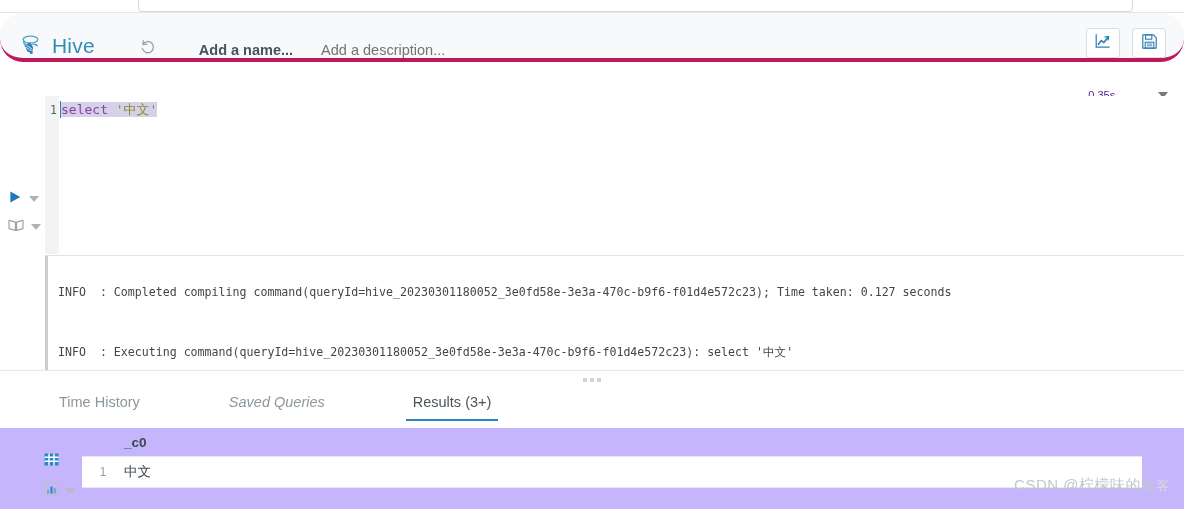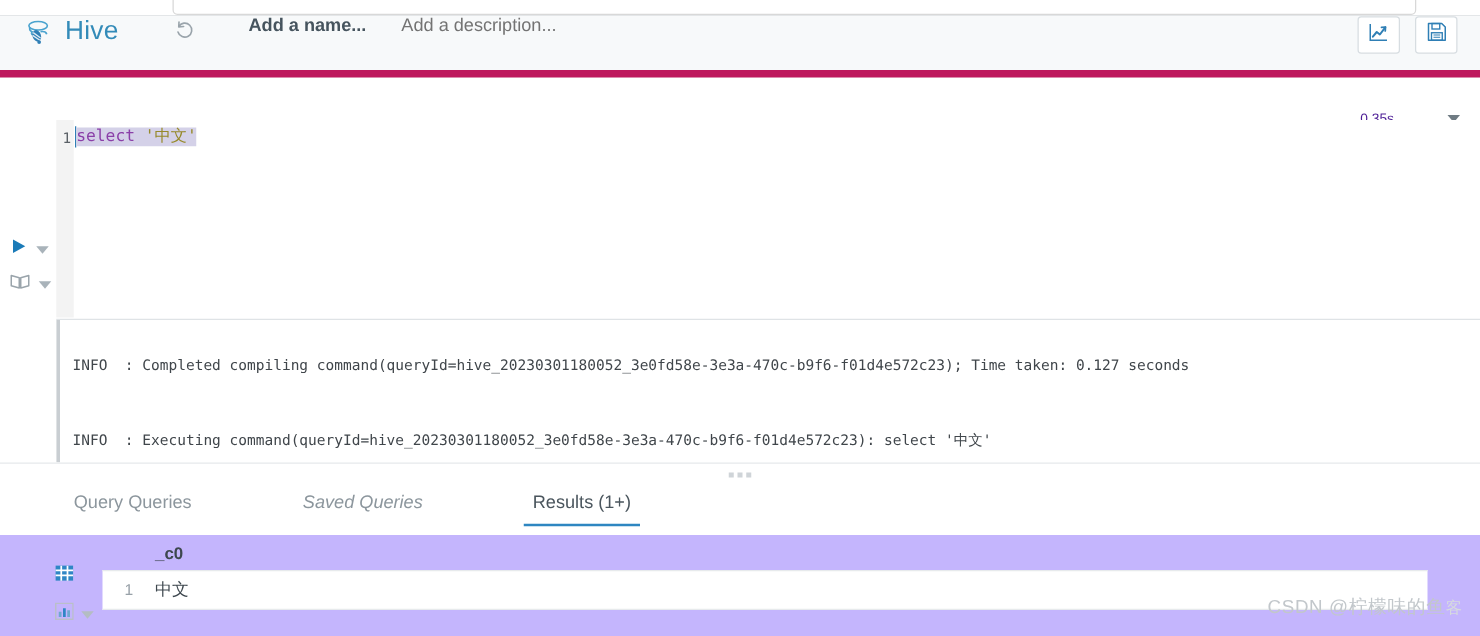--- a/index.html
+++ b/index.html
@@ -31,22 +31,22 @@
   }
   .topstrip .hairline {
     position: absolute; left: 0; top: 12px; width: 1184px; height: 1px;
     background: #e3e6e8;
   }
 
   
   .header {
     position: absolute; left: 0; top: 13px; width: 1184px; height: 49px;
     background: #f7f9fa;
-    border-bottom: 6px solid #be185d;
-    display: flex; align-items: flex-start;
+    border-bottom: 4px solid #be185d;
+    display: flex; align-items: flex-end; border-radius: 23px;
   }
   .hive-logo-wrap {
     margin-left: 18px; width: 26px; height: 26px;
     display: flex; align-items: center; justify-content: center;
   }
   .hive-title {
     margin-left: 8px;
     font-size: 21px; color: #338bb8; font-weight: 400; letter-spacing: .2px;
   }
   .history-icon {
@@ -346,27 +346,27 @@
   <div class="resizer">
     <span class="grip">
         <i></i>
         <i></i>
         <i></i>
       </span>
   </div>
 
   <div class="tabs">
     <div class="tab t1">
-      <span>Query Queries</span>
+      <span>Time History</span>
     </div>
     <div class="tab t2">
       <span>Saved Queries</span>
     </div>
     <div class="tab t3 active">
-      <span>Results (1+)</span>
+      <span>Results (3+)</span>
     </div>
   </div>
 
   <div class="results">
 
     <div class="res-rail">
       <div class="res-rail-row">
         <span>
           <svg width="15" height="13" viewBox="0 0 15 13">
             <rect x="0.5" y="0.5" width="14" height="12" fill="#2f86c5"></rect>

